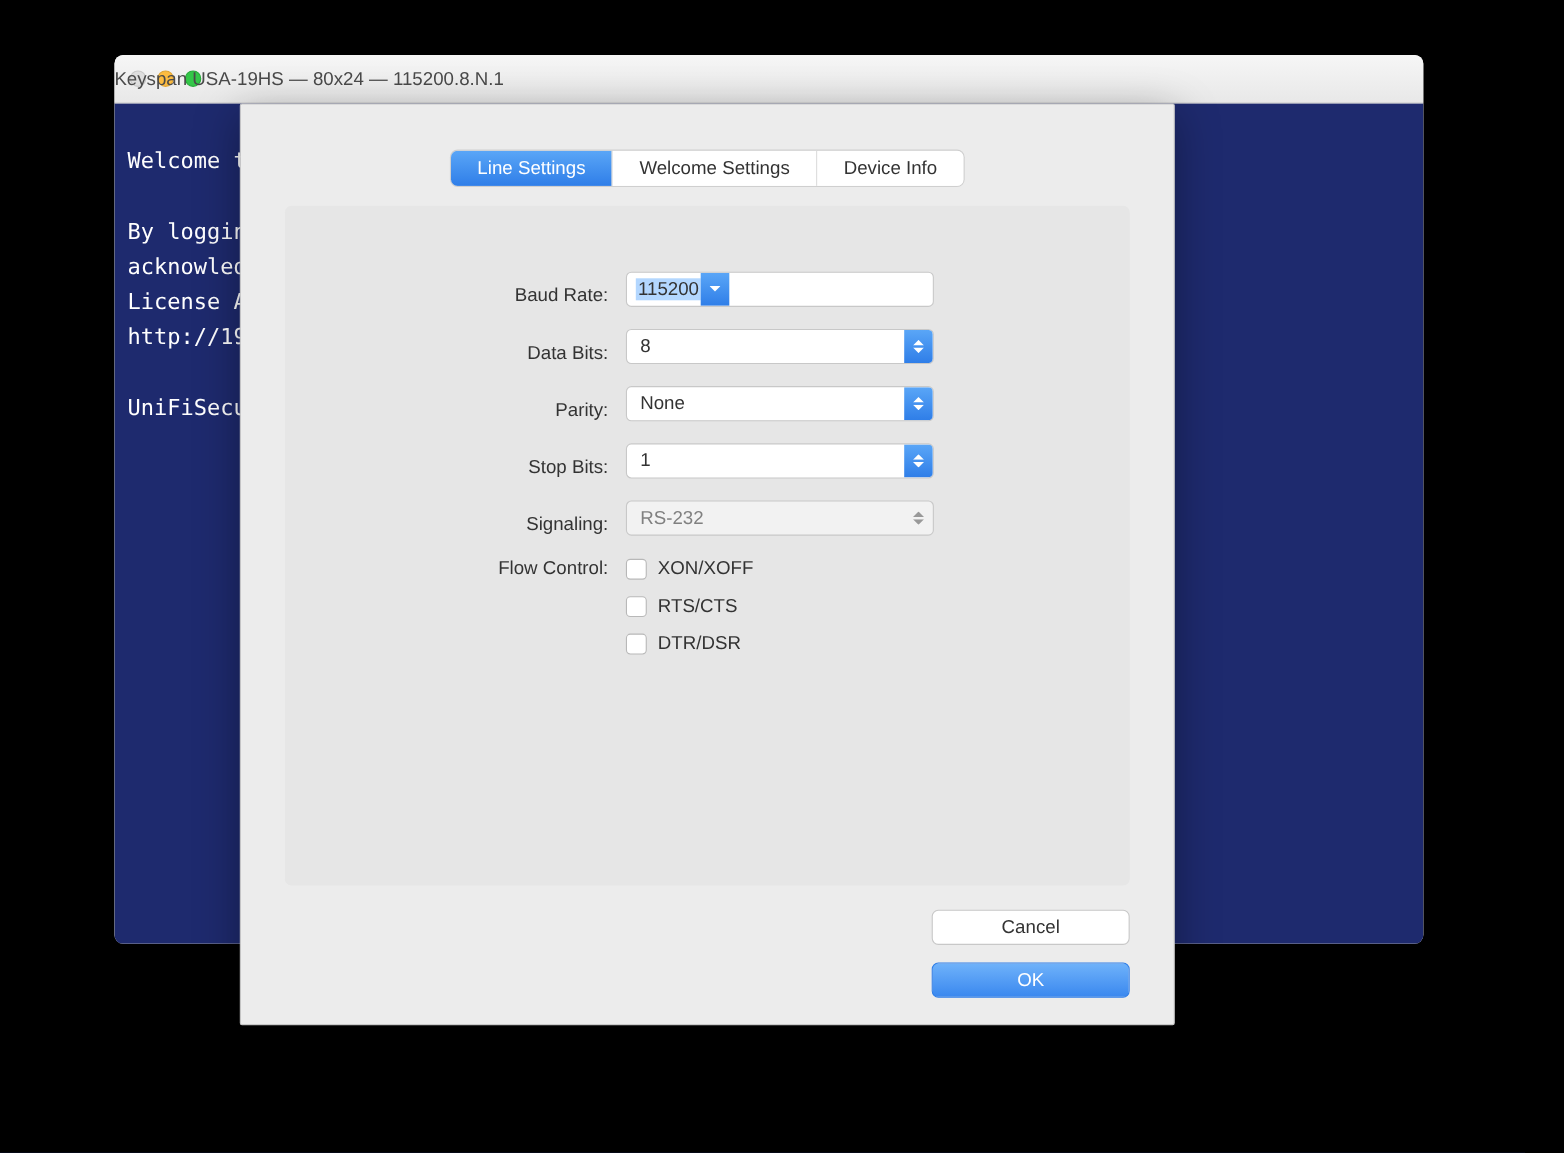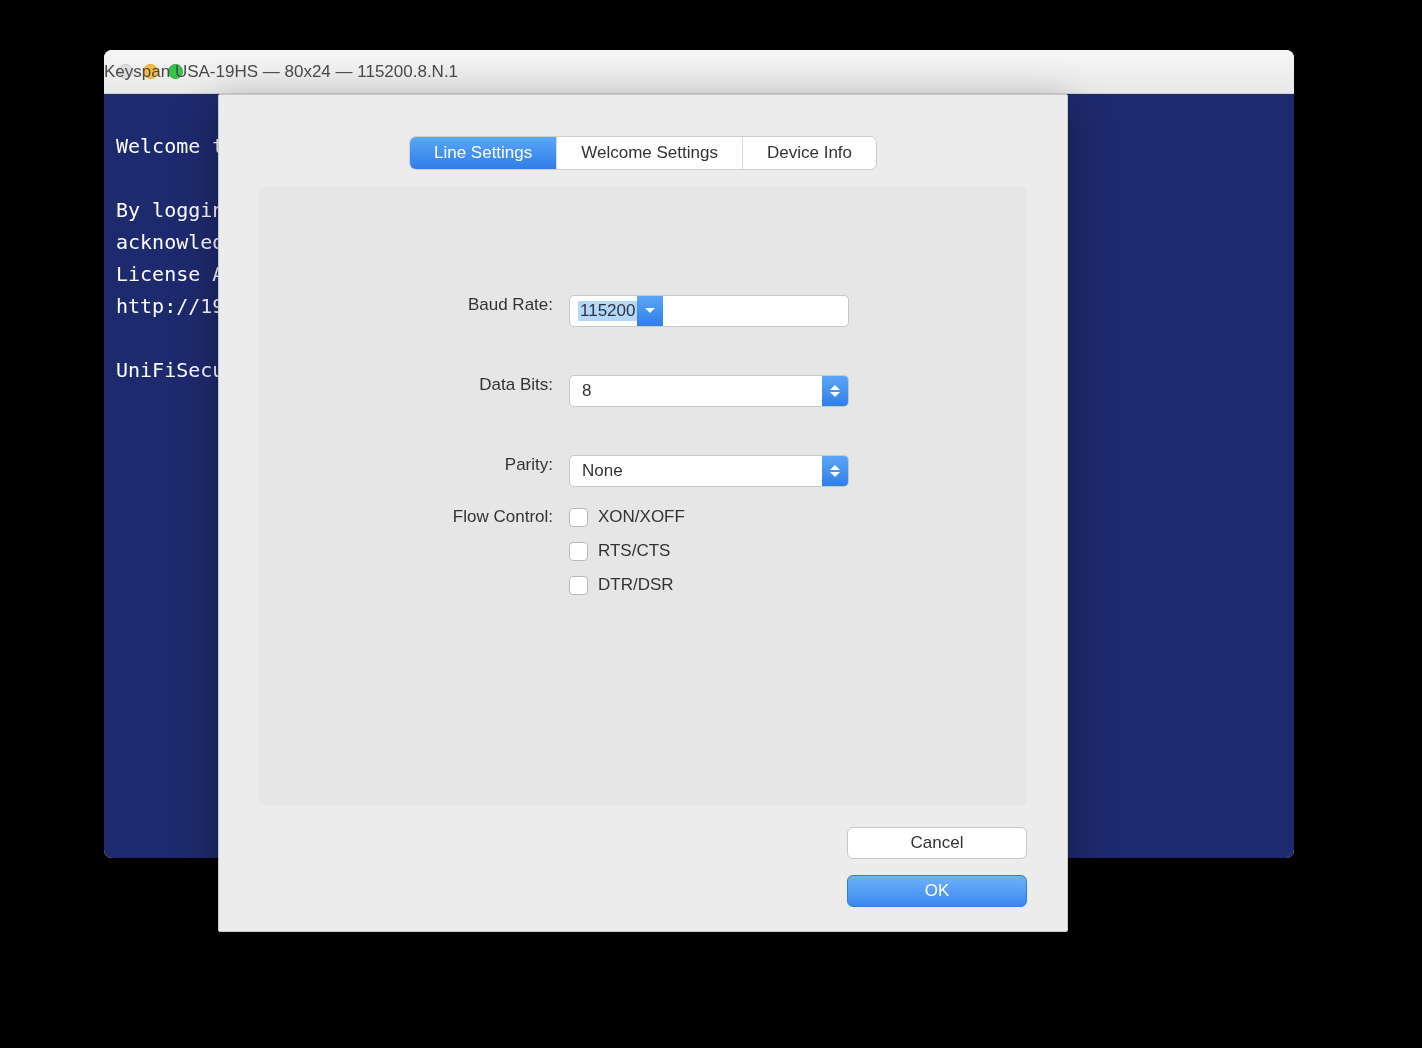--- a/index.html
+++ b/index.html
@@ -98,23 +98,22 @@
     }
     .panel {
       background: #e6e6e6;
       margin: 18px 40px 0 40px;
       border-radius: 6px;
       padding: 60px 40px 120px 40px;
       height: 618px;
     }
     .form-row {
       display: flex;
-      align-items: flex-start;
+      align-items: flex-end;
       margin-bottom: 20px;
-      margin-top: 48px;
     }
     .form-label {
       width: 270px;
       text-align: right;
       padding-right: 16px;
       font-size: 17px;
       color: #333;
     }
     .combo {
       position: relative;
@@ -272,21 +271,49 @@
           <svg width="10" height="5">
               <path d="M0 5 L5 0 L10 5 Z" fill="#fff"></path>
             </svg>
           <svg width="10" height="5">
               <path d="M0 0 L5 5 L10 0 Z" fill="#fff"></path>
             </svg>
         </div>
       </div>
     </div>
 
-
+    <div class="form-row">
+      <div class="form-label">Stop Bits:</div>
+      <div class="combo">
+        <span class="combo-text">1</span>
+        <div class="combo-btn">
+          <svg width="10" height="5">
+              <path d="M0 5 L5 0 L10 5 Z" fill="#fff"></path>
+            </svg>
+          <svg width="10" height="5">
+              <path d="M0 0 L5 5 L10 0 Z" fill="#fff"></path>
+            </svg>
+        </div>
+      </div>
+    </div>
+
+    <div class="form-row">
+      <div class="form-label">Signaling:</div>
+      <div class="combo disabled">
+        <span class="combo-text">RS-232</span>
+        <div class="combo-btn">
+          <svg width="10" height="5">
+              <path d="M0 5 L5 0 L10 5 Z" fill="#999"></path>
+            </svg>
+          <svg width="10" height="5">
+              <path d="M0 0 L5 5 L10 0 Z" fill="#999"></path>
+            </svg>
+        </div>
+      </div>
+    </div>
 
     <div class="form-row" style="align-items:flex-start; margin-top: 18px;">
       <div class="form-label">Flow Control:</div>
       <div class="checkbox-group">
         <div class="check-item">
           <div class="check-box"></div>
           <span>XON/XOFF</span>
         </div>
         <div class="check-item">
           <div class="check-box"></div>

